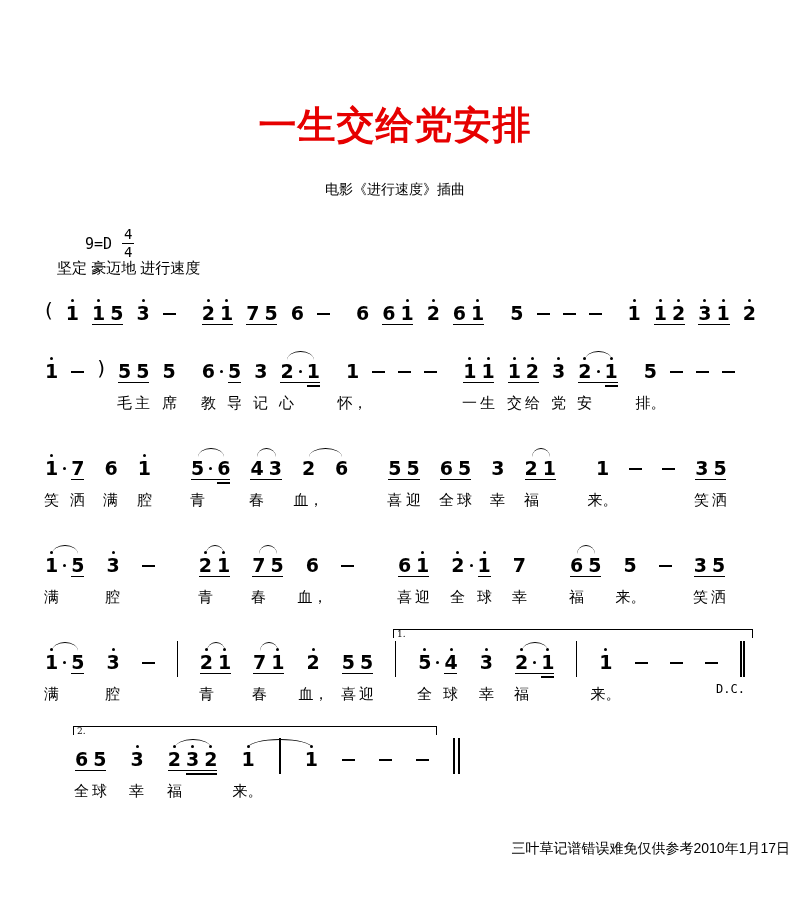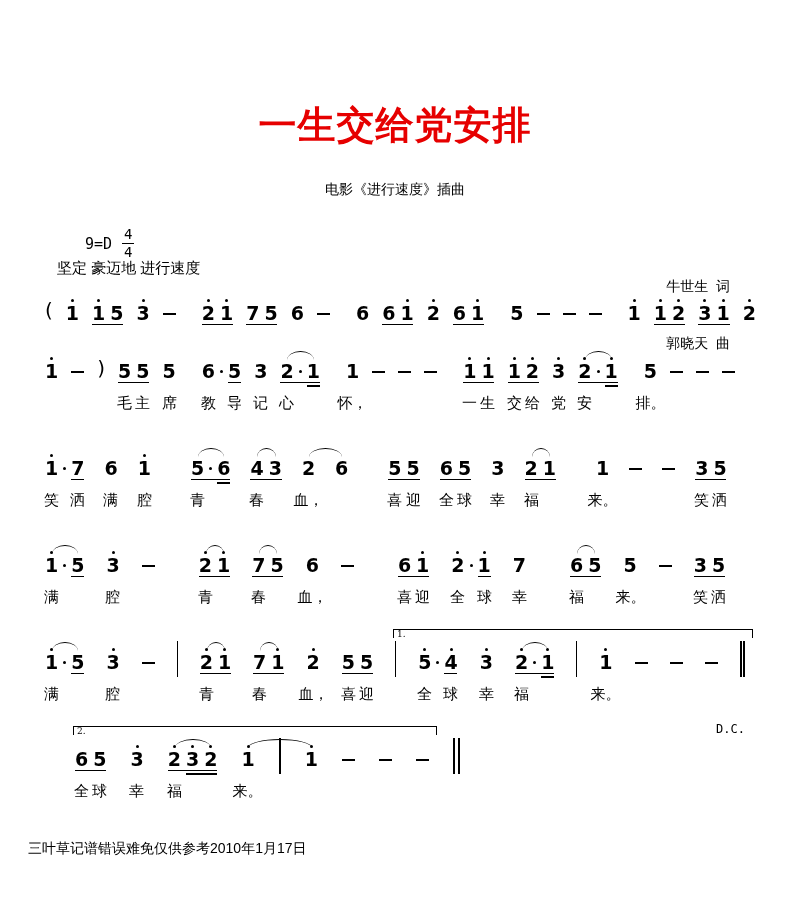--- a/index.html
+++ b/index.html
@@ -50,42 +50,38 @@
   .slur{position:absolute;border-top:1.3px solid #000;
         border-radius:50% 50% 0 0/100% 100% 0 0;}
   .volta{position:absolute;height:8px;border:1px solid #000;border-bottom:0;}
   .volta-label{position:absolute;left:2px;top:0;font:400 9px "DejaVu Serif",serif;
                line-height:9px;background:#fff;padding:0 1px;}
   .mark{position:absolute;top:44px;transform:translateX(-100%);
         font:400 12px "DejaVu Sans Mono",monospace;white-space:nowrap;}
   .syl{position:absolute;top:47px;transform:translateX(-50%);
        font:400 15px "Liberation Sans",sans-serif;white-space:nowrap;}
   
-  .footer{margin-top:8px;text-align:left;font:400 14px "Liberation Sans",sans-serif;padding-left:28px;}
+  .footer{margin-top:8px;text-align:right;font:400 14px "Liberation Sans",sans-serif;padding-left:28px;}
 </style>
 </head>
 <body>
 
 <div class="title">一生交给党安排</div>
 <div class="subtitle">电影《进行速度》插曲</div>
 
 <div class="meta">
   <div class="keysig">
     <span>9=D</span>
     <span class="fraction">
       <span>4</span>
       <span class="frac-bar"></span>
       <span>4</span>
     </span>
   </div>
   <div class="tempo">坚定 豪迈地 进行速度</div>
-  <div class="credits">
-    <div>牛世生  词</div>
-    <div>郭晓天  曲</div>
-  </div>
 </div>
 
 <div class="score">
     <div class="music-line no-lyrics">
       <div class="trow">
         <span class="tok paren">
           <span class="glyph">(</span>
         </span>
         <span class="tok n" style="margin-left: var(--gap);">
           <span class="hidot"></span>
@@ -639,21 +635,21 @@
         <div class="beam" style="left: 470px; width: 39px; top: 34.5px;"></div>
         <div class="beam" style="left: 496px; width: 13px; top: 38px;"></div>
         <div class="slur" style="left: 6.5px; width: 26px; height: 8px; top: 4px;"></div>
         <div class="slur" style="left: 161.5px; width: 18px; height: 8px; top: 4px;"></div>
         <div class="slur" style="left: 214.5px; width: 18px; height: 8px; top: 4px;"></div>
         <div class="slur" style="left: 476.5px; width: 26px; height: 8px; top: 4px;"></div>
         <div class="volta" style="left: 348px; width: 358px; top: -9px;">
           <span class="volta-label">1.</span>
         </div>
       </div>
-      <span class="mark" style="left: 700px; margin-top: 40px;">D.C.</span>
+      <span class="mark" style="left: 700px;">D.C.</span>
       <span class="syl" style="left: 6.5px;">满</span>
       <span class="syl" style="left: 67.5px;">腔</span>
       <span class="syl" style="left: 161.5px;">青</span>
       <span class="syl" style="left: 214.5px;">春</span>
       <span class="syl" style="left: 268.5px;">血，</span>
       <span class="syl" style="left: 303.5px;">喜</span>
       <span class="syl" style="left: 321.5px;">迎</span>
       <span class="syl" style="left: 379.5px;">全</span>
       <span class="syl" style="left: 405.5px;">球</span>
       <span class="syl" style="left: 441.5px;">幸</span>

